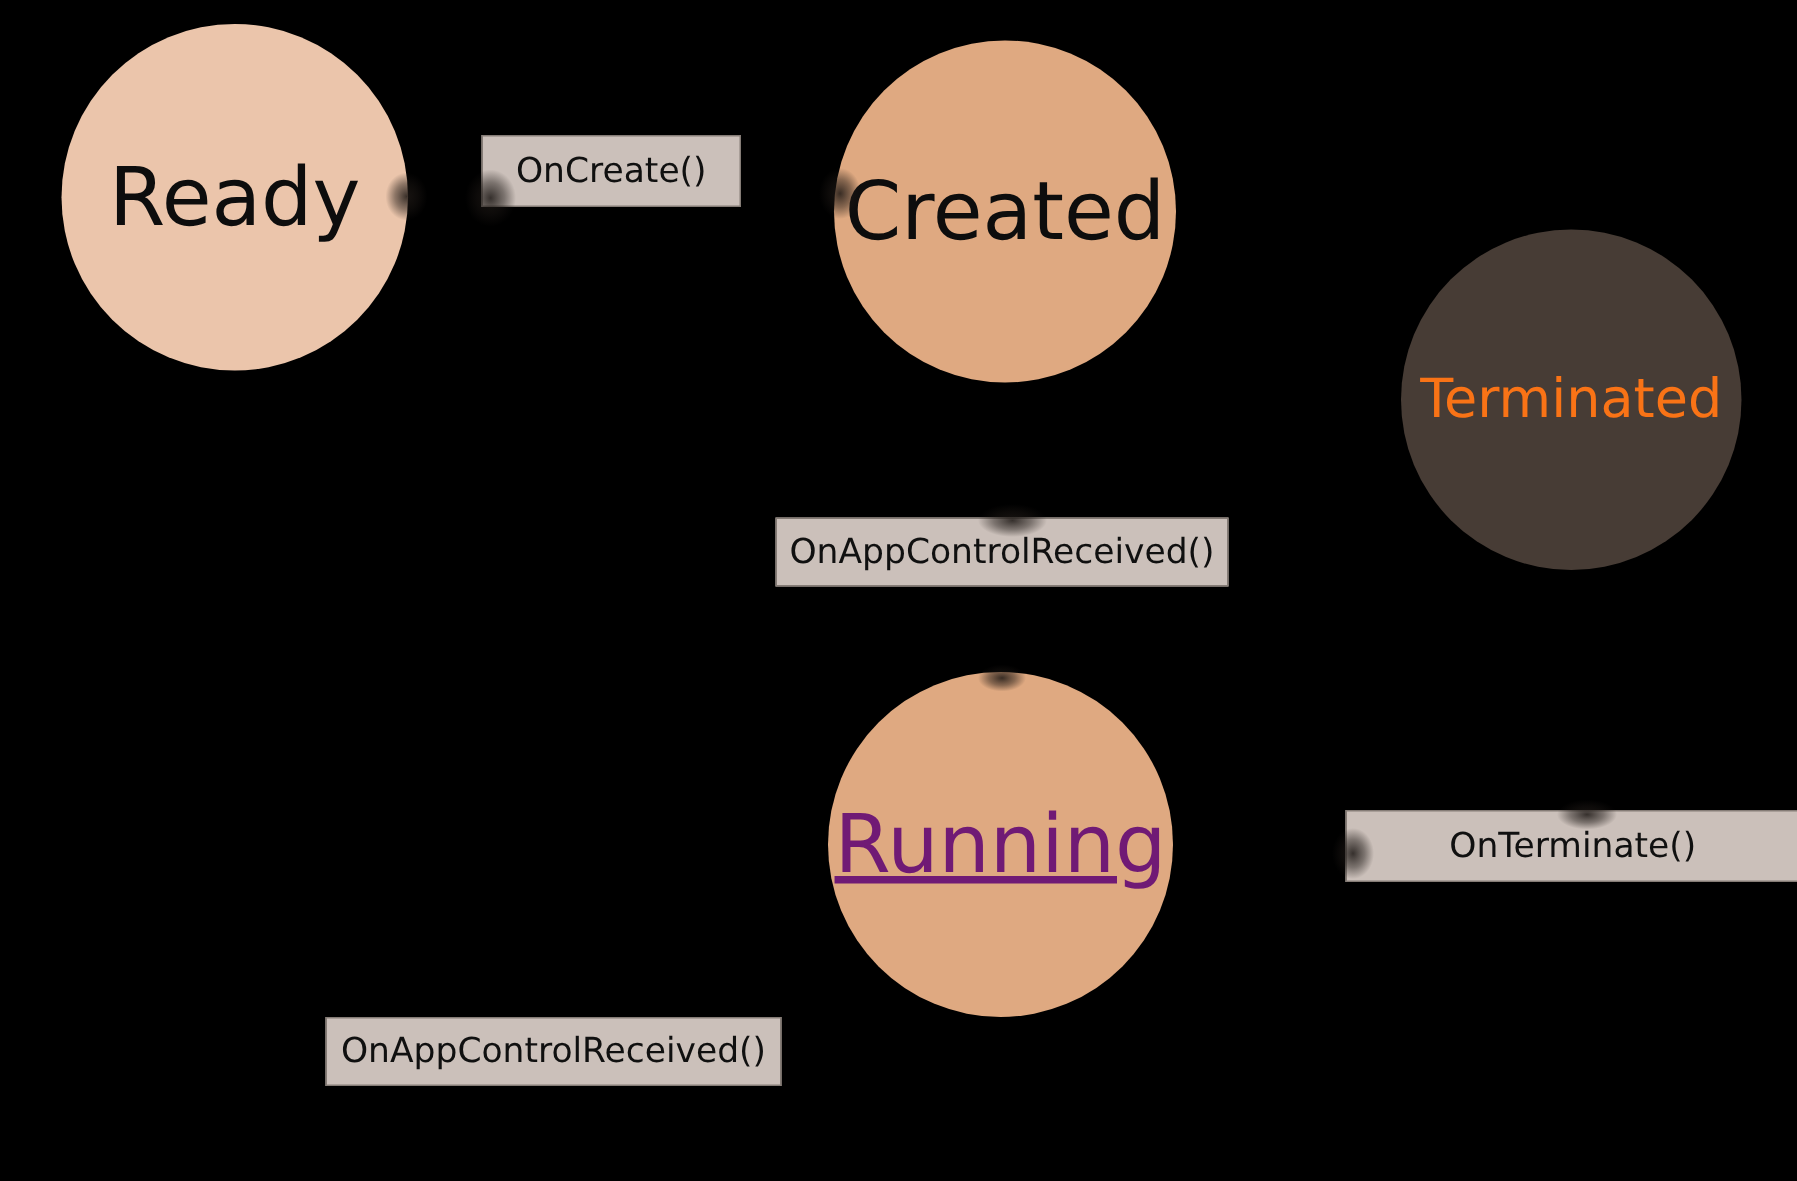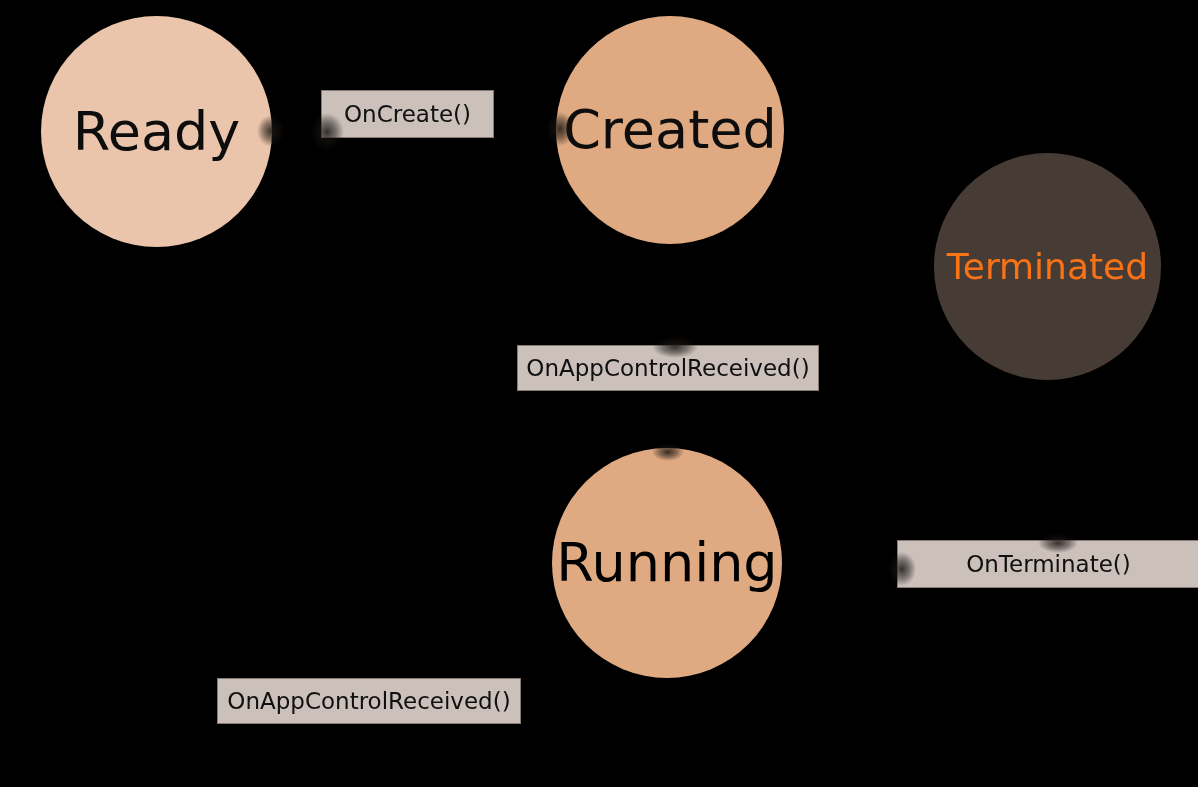--- a/index.html
+++ b/index.html
@@ -23,21 +23,21 @@
     align-items: center;
     justify-content: center;
     text-align: center;
   }
   .state-label {
     display: block;
     line-height: 1;
     white-space: nowrap;
   }
   .state-ready     { left: 17px;  top: 16px;  width: 231px; height: 231px; }
-  .state-created   { left: 532px; top: 16px;  width: 228px; height: 228px; }
+  .state-created   { left: 532px; top: 27px;  width: 228px; height: 228px; }
   .state-terminated{ left: 910px; top: 153px; width: 227px; height: 227px; }
   .state-running   { left: 528px; top: 448px; width: 230px; height: 230px; }
 
   .state-ready .state-label,
   .state-created .state-label,
   .state-running .state-label { font-size: 54px; }
   .state-terminated .state-label { font-size: 36px; }
 
   .tbox {
     position: absolute;
@@ -87,21 +87,21 @@
   </div>
 
   <div class="state state-terminated" style="background: rgb(71, 60, 53); color: #f97316;">
     <span class="state-label">Terminated</span>
   </div>
 
   <div class="tbox tbox-onappcontrol-top" style="background: rgb(203, 192, 186); color: rgb(16, 16, 16); border-color: rgb(133, 124, 118);">
     <span>OnAppControlReceived()</span>
   </div>
 
-  <div class="state state-running" style="background: rgb(223, 169, 129); color: #000000;">
+  <div class="state state-running" style="background: rgb(223, 169, 129); color: #701a75; text-decoration: underline;">
     <span class="state-label">Running</span>
   </div>
 
   <div class="tbox tbox-onterminate" style="background: rgb(203, 192, 186); color: rgb(16, 16, 16); border-color: rgb(133, 124, 118);">
     <span>OnTerminate()</span>
   </div>
 
   <div class="tbox tbox-onappcontrol-bot" style="background: rgb(203, 192, 186); color: rgb(16, 16, 16); border-color: rgb(133, 124, 118);">
     <span>OnAppControlReceived()</span>
   </div>

